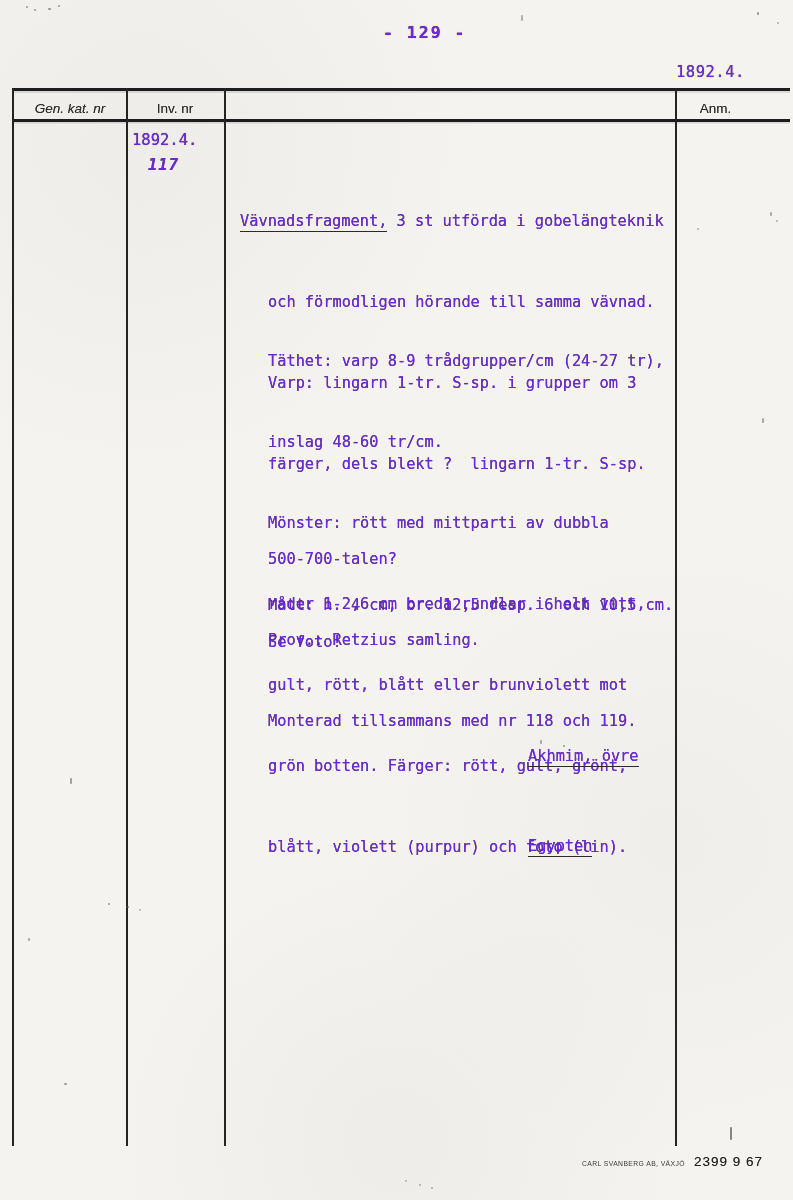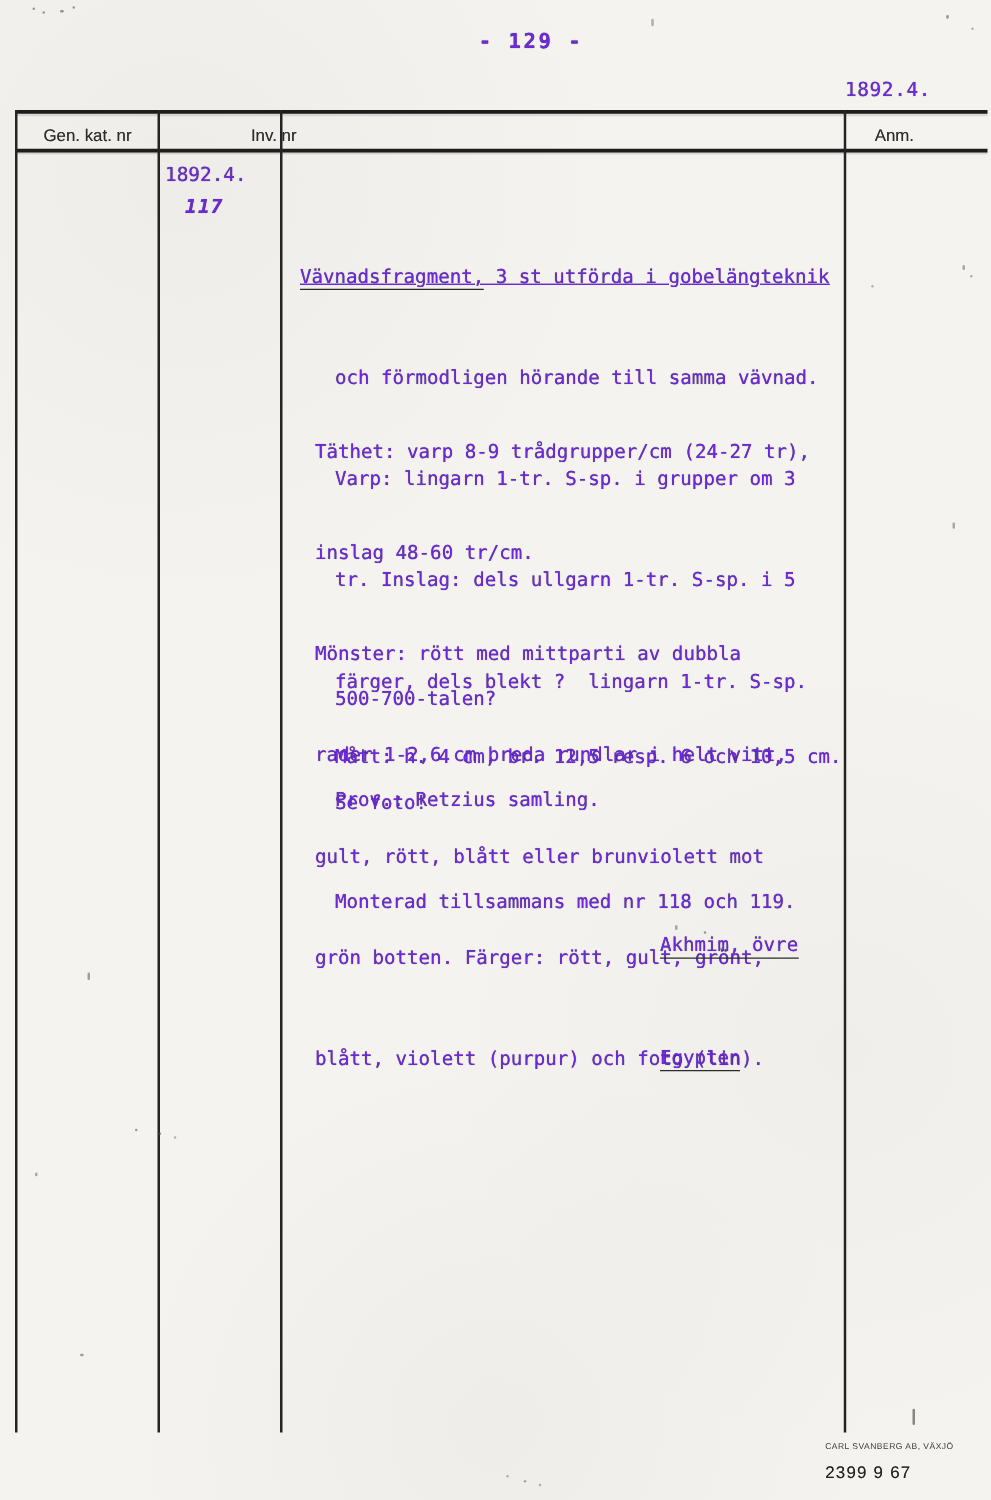--- a/index.html
+++ b/index.html
@@ -42,39 +42,39 @@
   .v-left{left:12px;}
   .v-1{left:126px;}
   .v-2{left:224px;}
   .v-3{left:675px;}
   
   .form-label{
     position:absolute;top:97px;height:22px;display:flex;align-items:center;justify-content:center;
     font-family:"Liberation Sans", sans-serif;font-size:13.5px;color:#2c2c2c;
     text-shadow:0 0 0.4px rgba(0,0,0,0.5);
   }
-  .lbl-gen{left:14px;width:112px;}
-  .lbl-inv{left:126px;width:98px;margin-left:44px;}
+  .lbl-gen{left:14px;width:112px;font-style:italic;}
+  .lbl-inv{left:126px;width:98px;}
   .lbl-anm{left:659px;width:113px;}
   
   .inv-group{position:absolute;top:127px;left:132px;font-size:15.5px;text-shadow:0 0 0.7px rgba(0,0,0,0.75);}
   .inv-item{position:absolute;top:152px;left:148px;font-size:15.5px;font-weight:bold;letter-spacing:1px;text-shadow:0 0 0.6px rgba(0,0,0,0.7);font-style:italic;}
   
   .block1{top:154px;left:268px;}
-  .block1 .first{margin-left:-28px;text-decoration:underline;}
-  .block2{top:294px;left:252px;}
+  .block1 .first{margin-left:-28px;}
+  .block2{top:294px;left:268px;}
   .block3{top:492px;left:268px;}
   .matt{top:592px;left:268px;}
   .sefoto{top:629px;left:268px;}
   .prov{top:681px;left:528px;line-height:30px;}
   
   .footer{
     position:absolute;top:1154px;right:30px;
     display:flex;align-items:baseline;gap:9px;
-    font-family:"Liberation Sans", sans-serif;color:#333;flex-direction:column;
+    font-family:"Liberation Sans", sans-serif;color:#333;
   }
   .footer .printer{font-size:6.8px;letter-spacing:0.4px;color:#3a3a3a;}
   .footer .code{font-size:13.5px;letter-spacing:1px;color:#222;text-shadow:0 0 0.4px rgba(0,0,0,0.5);}
   
   .speck{position:absolute;background:#4c4c4c;border-radius:1px;opacity:0.55;}
 </style>
 </head>
 <body>
 
 <div class="page">
@@ -93,21 +93,20 @@
   <div class="form-label lbl-inv">Inv. nr</div>
   <div class="form-label lbl-anm">Anm.</div>
 
   <div class="tw inv-group">1892.4.</div>
   <div class="tw inv-item">117</div>
 
   <div class="tw block1">
     <span class="line first"><span class="u">Vävnadsfragment,</span><span> 3 st utförda i gobelängteknik</span></span>
     <span class="line">och förmodligen hörande till samma vävnad.</span>
     <span class="line">Varp: lingarn 1-tr. S-sp. i grupper om 3</span>
-    <span class="line">tr. Inslag: dels ullgarn 1-tr. S-sp. i 5</span>
     <span class="line">färger, dels blekt ?  lingarn 1-tr. S-sp.</span>
   </div>
 
   <div class="tw block2">
     <span class="line">Täthet: varp 8-9 trådgrupper/cm (24-27 tr),</span>
     <span class="line">inslag 48-60 tr/cm.</span>
     <span class="line">Mönster: rött med mittparti av dubbla</span>
     <span class="line">rader 1-2,6 cm breda rundlar i helt vitt,</span>
     <span class="line">gult, rött, blått eller brunviolett mot</span>
     <span class="line">grön botten. Färger: rött, gult, grönt,</span>

